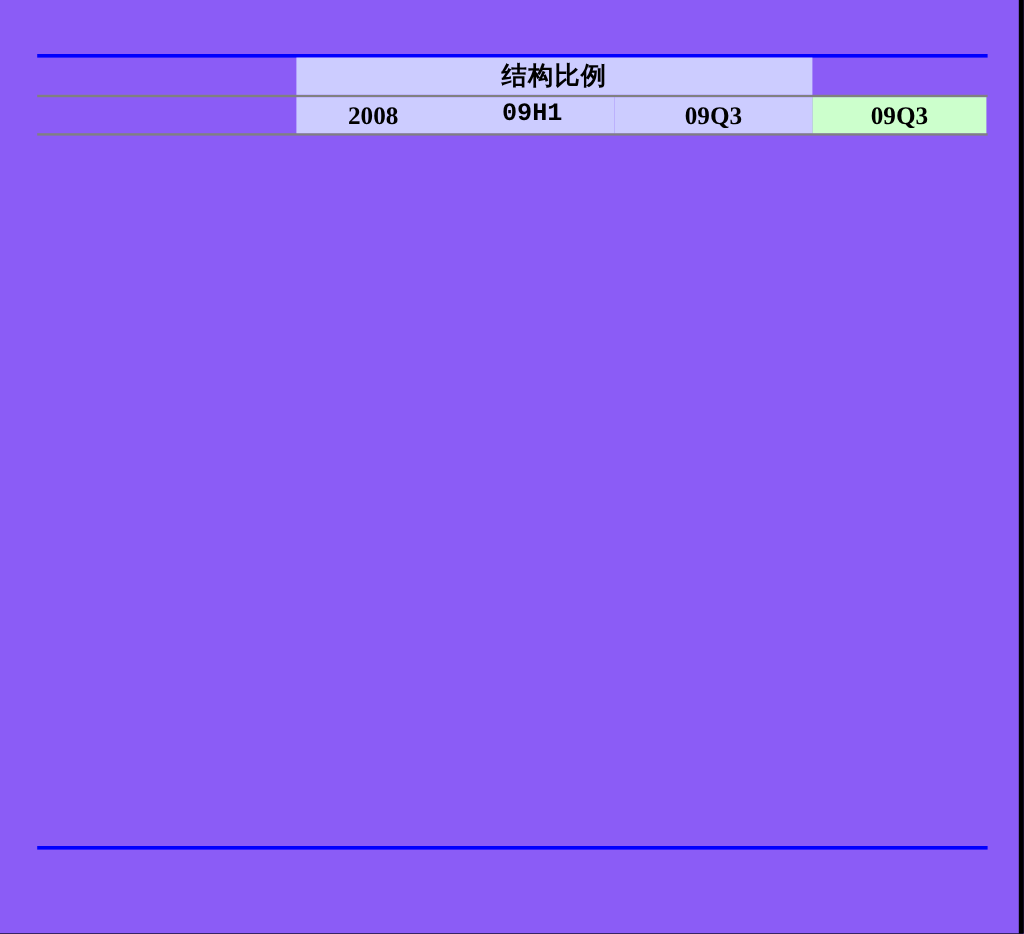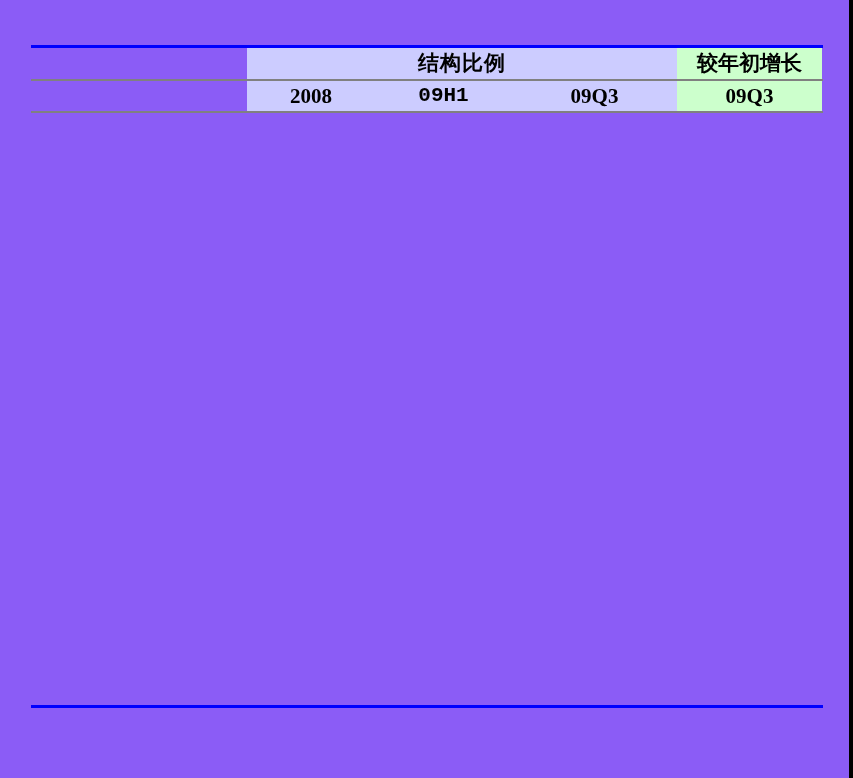--- a/index.html
+++ b/index.html
@@ -66,21 +66,20 @@
 
 <div class="sheet">
 
   <div class="rule rule-top"></div>
 
   <div class="table-header">
 
     <div class="hrow hrow-1">
       <div class="cell cell-spacer"></div>
       <div class="cell cell-group-structure" style="background-color: rgb(204, 204, 255);">结构比例</div>
-      <div class="cell cell-group-growth" style="background-color: rgb(204, 255, 204);">较年初增长</div>
     </div>
 
     <div class="hdivider"></div>
 
     <div class="hrow hrow-2">
       <div class="cell cell-spacer"></div>
       <div class="cell cell-y2008" style="background-color: rgb(204, 204, 255);">2008</div>
       <div class="cell cell-09h1" style="background-color: rgb(204, 204, 255);">09H1</div>
       <div class="cell cell-09q3" style="background-color: rgb(204, 204, 255);">09Q3</div>
       <div class="cell cell-09q3g" style="background-color: rgb(204, 255, 204);">09Q3</div>

